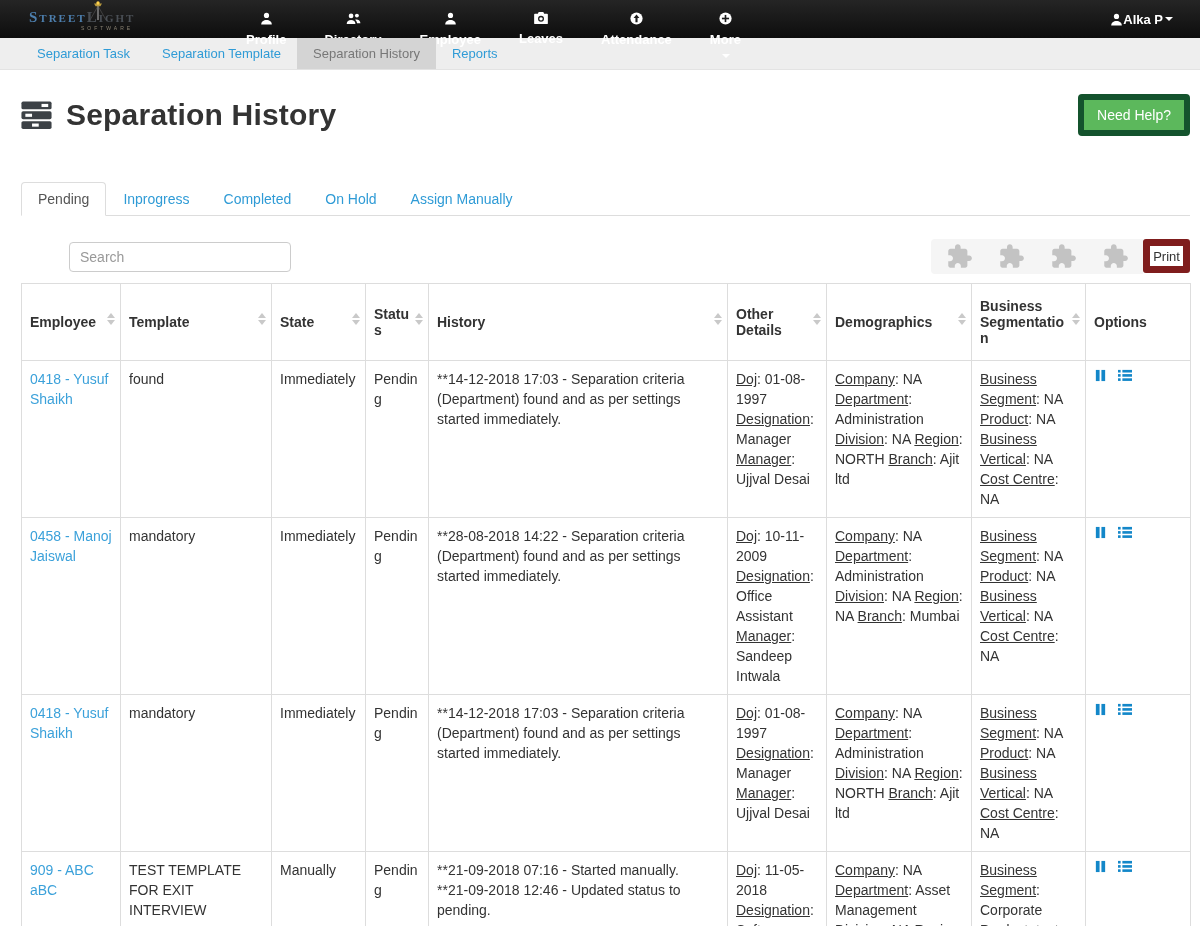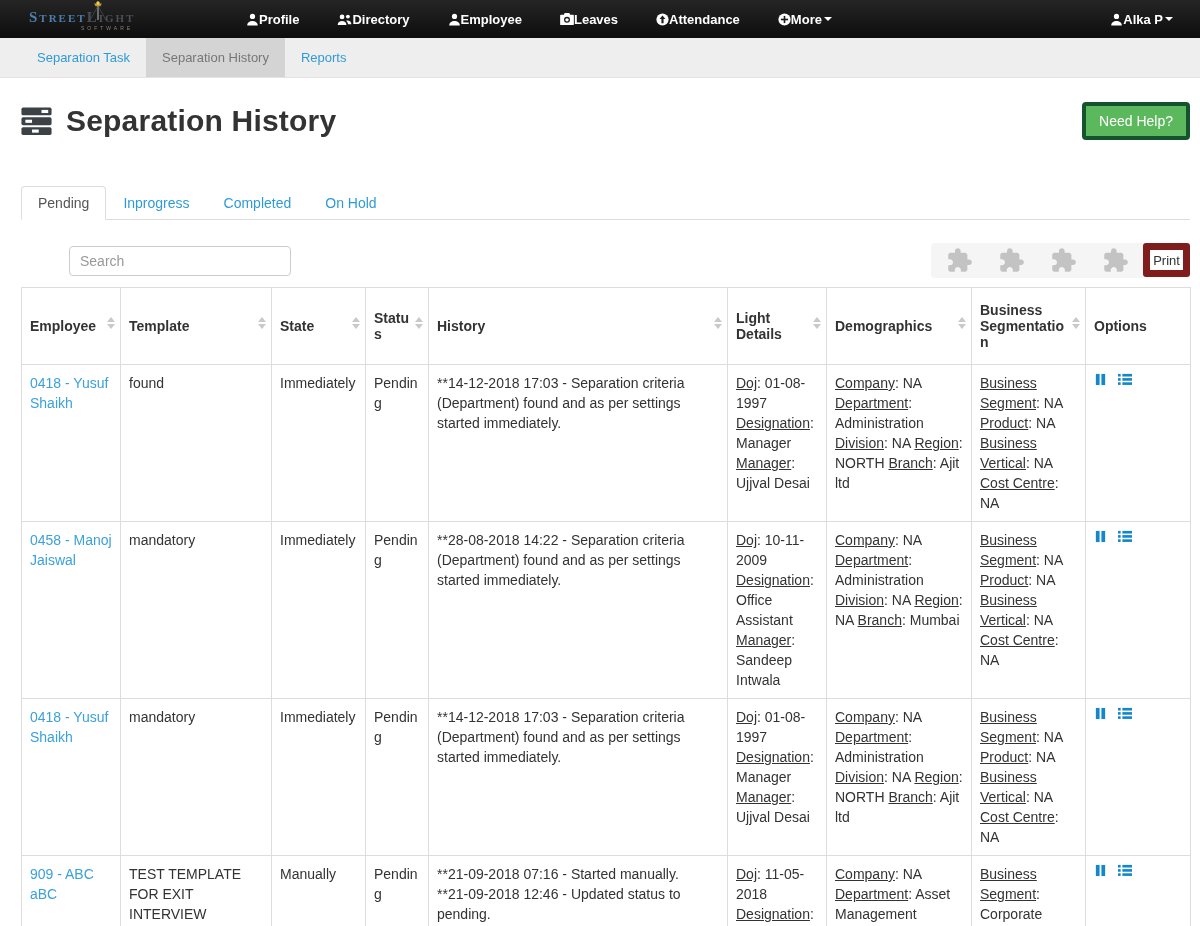--- a/index.html
+++ b/index.html
@@ -10,40 +10,40 @@
   .topnav { height: 38px; background: linear-gradient(#252525, #0d0d0d);
     display: flex; align-items: center; padding: 0 15px; color: #fff; }
   .brand { position: relative; width: 170px; height: 38px; cursor: pointer; }
   .brand-lamp { position: absolute; left: 72px; top: 0; }
   .brand-text { position: absolute; left: 14px; top: 9px; font-family: "Liberation Serif", serif;
     font-size: 15px; letter-spacing: 2px; font-variant: small-caps; font-weight: bold; }
   .brand-text .b1 { color: #4d7fae; }
   .brand-text .b2 { color: #4a4f55; }
   .brand-sub { position: absolute; left: 66px; top: 25px; font-size: 5px; letter-spacing: 3px; color: #8a8272; }
   .topnav-menu { display: flex; align-items: center; margin-left: 42px; gap: 0; flex: 1; }
-  .topnav-item { display: flex; align-items: center; gap: 0; padding: 0 19px; height: 38px;
-    font-size: 13px; font-weight: bold; color: #fff; cursor: pointer; white-space: nowrap; }
+  .topnav-item { display: flex; align-items: center; gap: 7px; padding: 12px 19px; height: 38px;
+    font-size: 13px; font-weight: bold; color: #fff; cursor: pointer; white-space: nowrap; flex-direction: column; }
   .topnav-user { display: flex; align-items: center; font-size: 13px; font-weight: bold;
     cursor: pointer; padding-right: 12px; }
   .caret { display: inline-block; width: 0; height: 0; border-left: 4px solid transparent;
     border-right: 4px solid transparent; border-top: 4px solid #fff; margin-left: 2px; }
   .nav-ic { display: inline-flex; align-items: center; }
 
   
-  .subnav { height: 40px; background: #eeeeee; display: flex; align-items: stretch;
+  .subnav { height: 32px; background: #eeeeee; display: flex; align-items: stretch;
     padding-left: 21px; border-bottom: 1px solid #e3e3e3; }
   .subnav-item { display: flex; align-items: center; padding: 0 16px; font-size: 13px;
     color: var(--accent, #2f9bd6); text-decoration: none; cursor: pointer; }
   .subnav-item.active { background: #d4d4d4; color: #777; cursor: default; }
 
   
   .page-header { display: flex; align-items: center; padding: 24px 10px 0 21px; }
   .title-icon { margin-right: 14px; display: inline-flex; }
   h1.page-title { font-size: 30px; font-weight: bold; color: #333; letter-spacing: 0.2px; flex: 1; }
-  .help-btn { background: var(--green, #5cb85c); border: 4px solid #14532d; color: #fff;
+  .help-btn { background: var(--green, #5cb85c); border: 6px solid #14532d; color: #fff;
     font-size: 14px; padding: 7px 13px; border-radius: 4px; cursor: pointer;
     font-family: "Liberation Sans", sans-serif; }
 
   
   .content { padding: 0 10px 0 21px; }
   .tabs { margin-top: 46px; border-bottom: 1px solid #ddd; display: flex; }
   .tab { font-size: 14px; padding: 8px 16px; margin-bottom: -1px; color: var(--accent, #2f9bd6);
     cursor: pointer; border: 1px solid transparent; border-radius: 4px 4px 0 0; text-decoration: none; }
   .tab.active { color: #555; background: #fff; border-color: #ddd #ddd transparent #ddd; cursor: default; }
 
@@ -160,20 +160,21 @@
           <path d="M1.5 15.5c0-3.6 2.9-5.6 6.5-5.6s6.5 2 6.5 5.6z" fill="#fff"></path>
         </svg>
       </span>
       <span>Alka P</span>
       <span class="caret"></span>
     </div>
 </header>
 
 <nav class="subnav">
     <a class="subnav-item">Separation Task</a>
+    <a class="subnav-item">Separation Template</a>
     <a class="subnav-item active">Separation History</a>
     <a class="subnav-item">Reports</a>
   </nav>
 
 <div class="page-header">
   <span class="title-icon">
     <svg viewBox="0 0 27 26" width="31" height="29">
       <g fill="#3c4146">
         <rect x="0" y="0.5" width="27" height="7" rx="1.5"></rect>
         <rect x="0" y="9.3" width="27" height="7" rx="1.5"></rect>
@@ -189,20 +190,21 @@
   <h1 class="page-title">Separation History</h1>
   <button class="help-btn">Need Help?</button>
 </div>
 
 <div class="content">
   <div class="tabs">
       <a class="tab active">Pending</a>
       <a class="tab">Inprogress</a>
       <a class="tab">Completed</a>
       <a class="tab">On Hold</a>
+      <a class="tab">Assign Manually</a>
     </div>
 
   <div class="toolbar">
     <input class="search-input" type="text" placeholder="Search" style="">
     <div class="toolbar-right">
       <div class="plugin-group">
           <span class="plugin-slot">
             <svg viewBox="0 0 24 24" width="27" height="27">
               <path fill="#c3c3c3" d="M20.5 11H19V7c0-1.1-.9-2-2-2h-4V3.5C13 2.12 11.88 1 10.5 1S8 2.12 8 3.5V5H4c-1.1 0-1.99.9-1.99 2v3.8H3.5c1.49 0 2.7 1.21 2.7 2.7s-1.21 2.7-2.7 2.7H2V20c0 1.1.9 2 2 2h3.8v-1.5c0-1.49 1.21-2.7 2.7-2.7 1.49 0 2.7 1.21 2.7 2.7V22H17c1.1 0 2-.9 2-2v-4h1.5c1.38 0 2.5-1.12 2.5-2.5S21.88 11 20.5 11z"></path>
             </svg>
@@ -254,21 +256,21 @@
               <i class="dn"></i>
             </span></th>
           <th><span>Status</span><span class="sort">
               <i class="up"></i>
               <i class="dn"></i>
             </span></th>
           <th><span>History</span><span class="sort">
               <i class="up"></i>
               <i class="dn"></i>
             </span></th>
-          <th><span>Light Details</span><span class="sort">
+          <th><span>Other Details</span><span class="sort">
               <i class="up"></i>
               <i class="dn"></i>
             </span></th>
           <th><span>Demographics</span><span class="sort">
               <i class="up"></i>
               <i class="dn"></i>
             </span></th>
           <th><span>Business Segmentation</span><span class="sort">
               <i class="up"></i>
               <i class="dn"></i>

